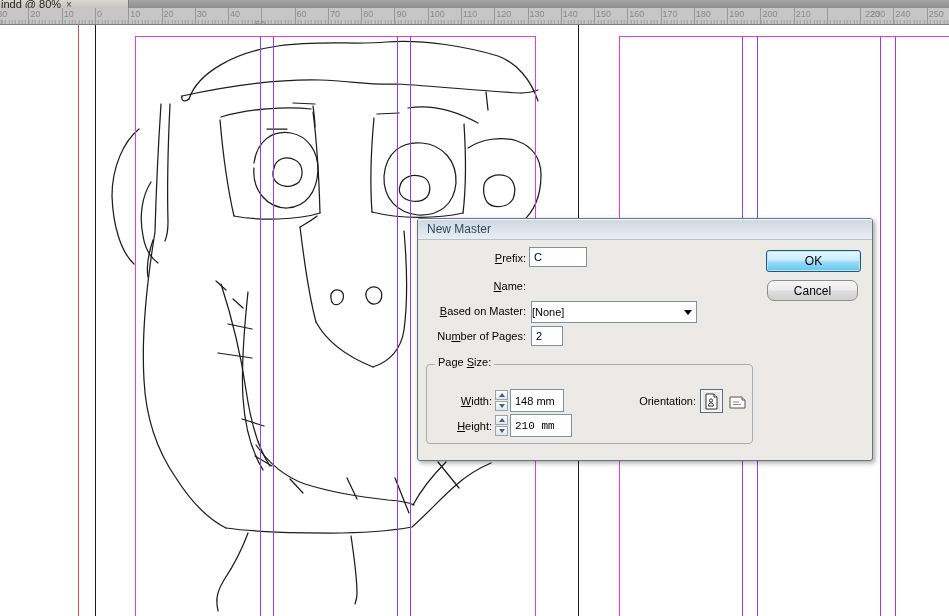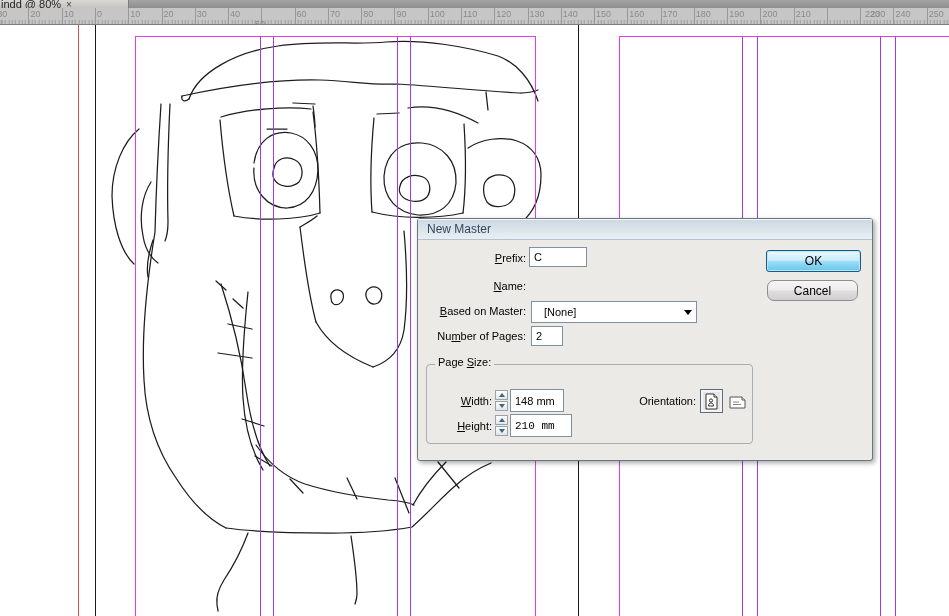--- a/index.html
+++ b/index.html
@@ -32,21 +32,21 @@
     box-shadow:2px 2px 5px rgba(0,0,0,.35);}
   #dialog-titlebar{position:relative;height:20px;border-radius:2px 2px 0 0;
     background:linear-gradient(#cbd7e1,#e9eff4);
     border-bottom:1px solid #b3c2cf;box-shadow:inset 0 1px 0 #f6fafd;}
   #dialog-title{position:absolute;left:9px;top:3px;font-size:12px;color:#33475c;}
   .dlg-label{position:absolute;font-size:11px;color:#000;white-space:nowrap;}
   .ralign{text-align:right;}
   .txt{position:absolute;box-sizing:border-box;border:1px solid #7f919f;background:#fff;
     font-family:"Liberation Sans",sans-serif;font-size:11px;color:#000;padding:0 0 0 4px;margin:0;outline:none;}
   .combo{position:absolute;box-sizing:border-box;border:1px solid #7f919f;background:#fff;
-    font-size:11px;color:#000;line-height:20px;padding-left:12px;cursor:default;}
+    font-size:11px;color:#000;line-height:20px;padding-left:0;cursor:default;}
   .combo .arrow{position:absolute;right:4px;top:50%;margin-top:-2px;width:0;height:0;
     border-left:4px solid transparent;border-right:4px solid transparent;border-top:5px solid #000;}
   .spinner{position:absolute;width:13px;height:22px;}
   .spinbtn{position:absolute;left:0;width:13px;height:10px;box-sizing:border-box;border:1px solid #98a3ac;
     background:linear-gradient(#fdfdfd,#e2e6ea);display:flex;align-items:center;justify-content:center;}
   .spinbtn.up{top:0;}
   .spinbtn.down{top:11px;}
   .spinbtn .tri{width:0;height:0;border-left:3px solid transparent;border-right:3px solid transparent;}
   .spinbtn.up .tri{border-bottom:4px solid #44617e;}
   .spinbtn.down .tri{border-top:4px solid #44617e;}

